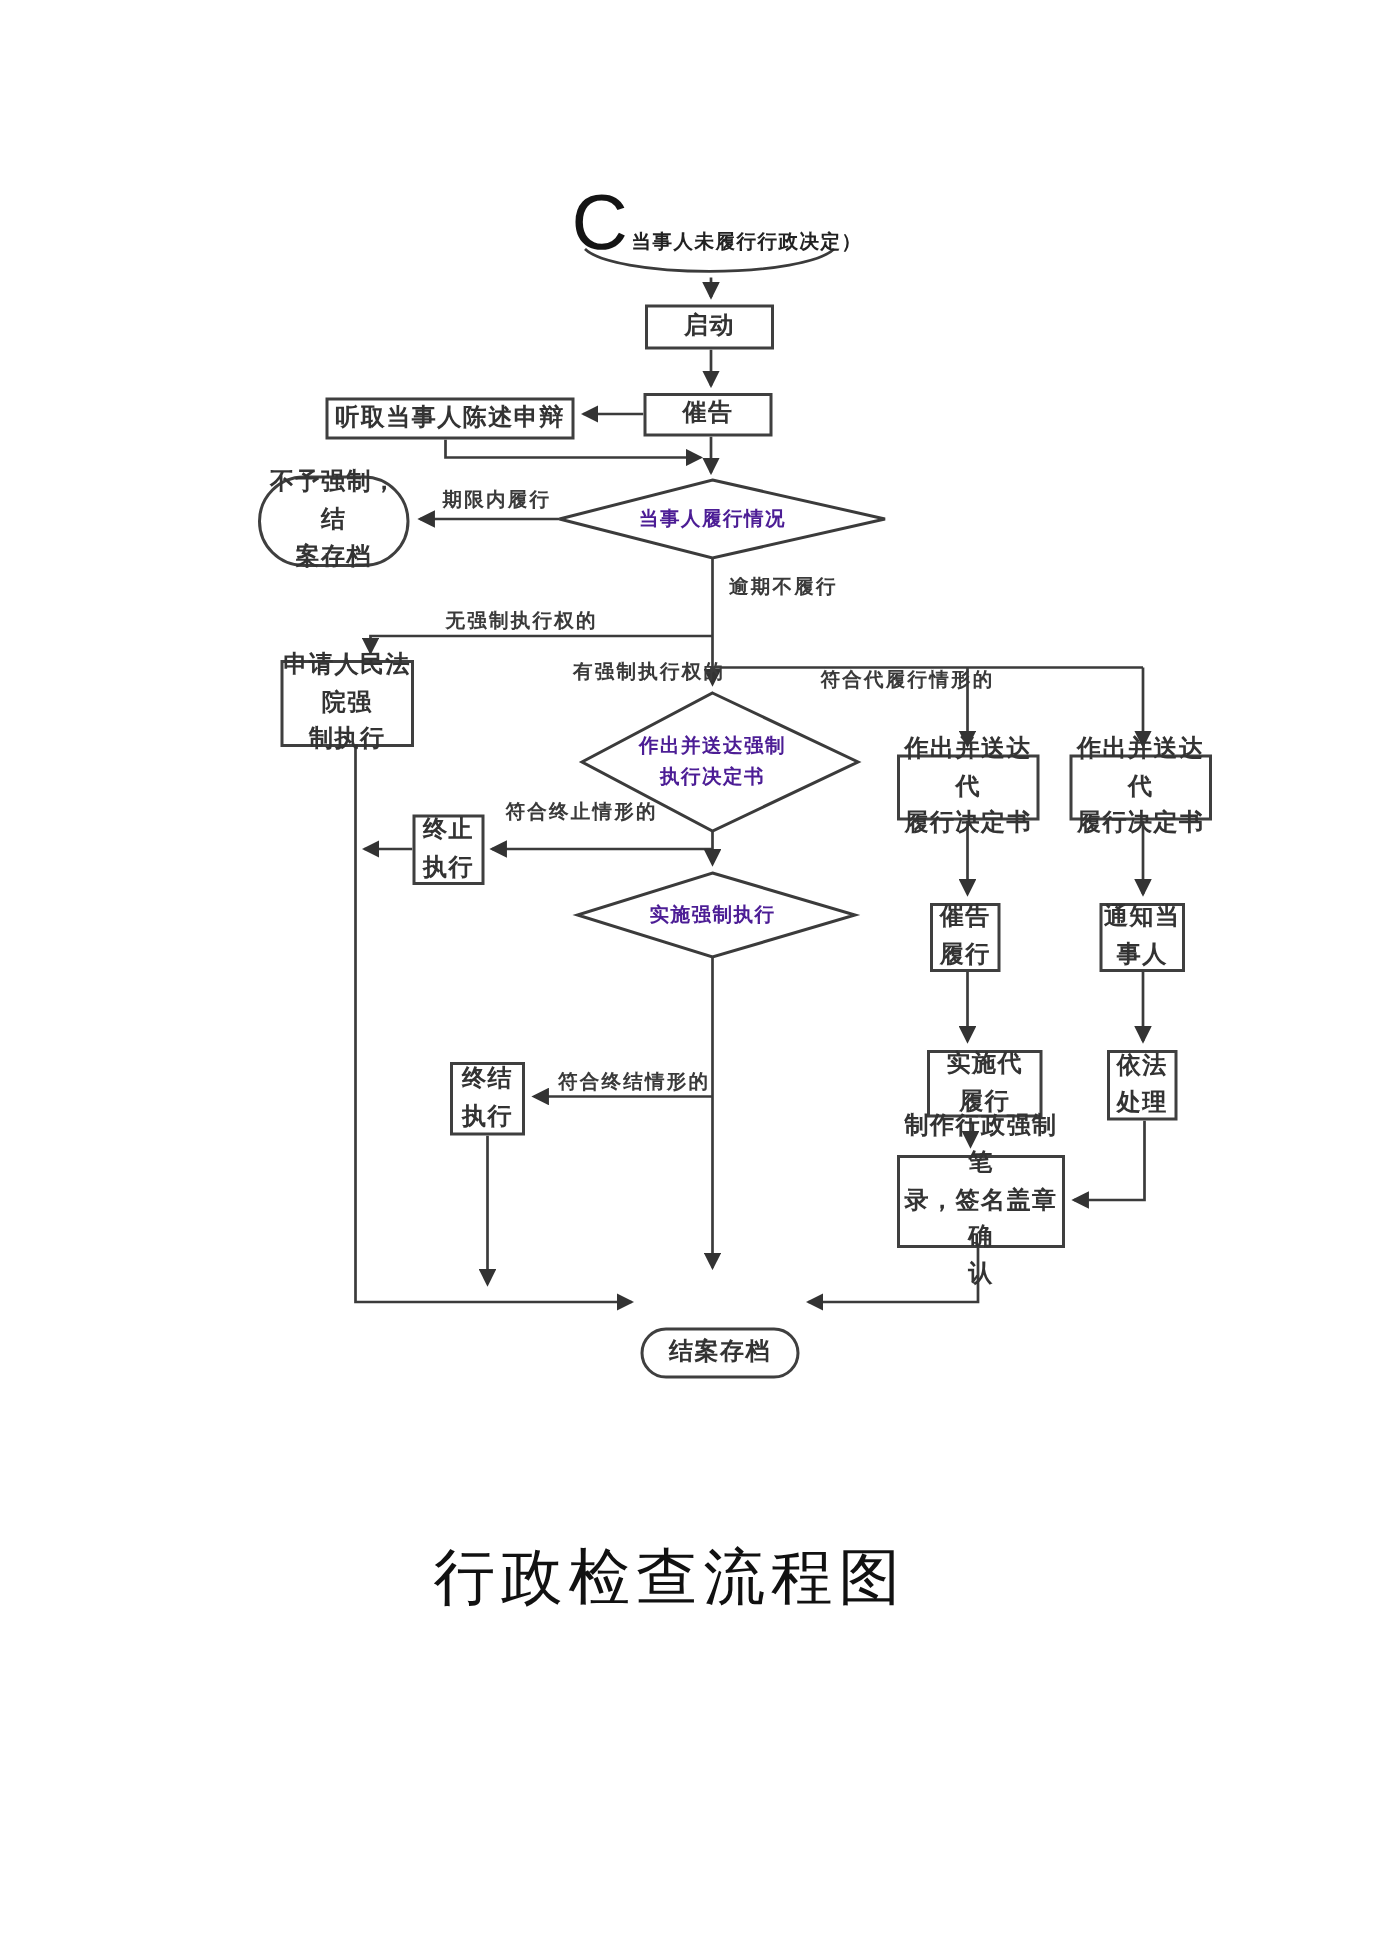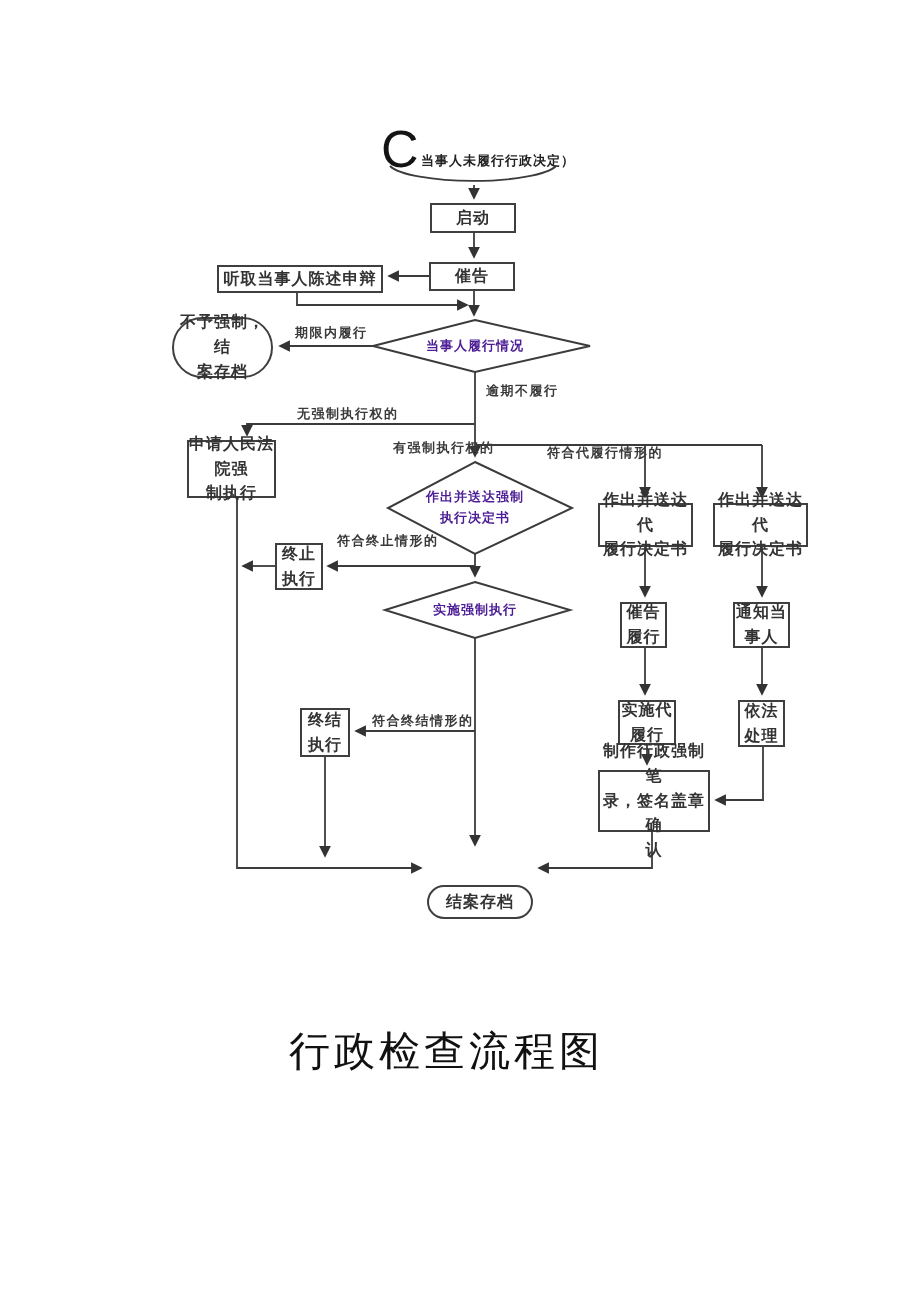--- a/index.html
+++ b/index.html
@@ -126,35 +126,35 @@
 
   <div class="node" style="left:713px;top:503px;width:95px;height:44px;">作出并送达代
 履行决定书</div>
 
   <div class="node" style="left:620px;top:602px;width:47px;height:46px;">催告
 履行</div>
 
   <div class="node" style="left:733px;top:602px;width:57px;height:46px;">通知当
 事人</div>
 
-  <div class="node" style="left:618px;top:700px;width:58px;height:45px;">实施代
+  <div class="node" style="left:618px;top:700px;width:77px;height:45px;">实施代
 履行</div>
 
   <div class="node" style="left:738px;top:700px;width:47px;height:47px;">依法
 处理</div>
 
   <div class="node" style="left:598px;top:770px;width:112px;height:62px;">制作行政强制笔
 录，签名盖章确
 认</div>
 
   <div class="node pill" style="left:427px;top:885px;width:106px;height:34px;">结案存档</div>
 
   <div class="elabel" style="left:295px;top:324px;">期限内履行</div>
   <div class="elabel" style="left:486px;top:382px;">逾期不履行</div>
   <div class="elabel" style="left:297px;top:405px;">无强制执行权的</div>
-  <div class="elabel" style="left:393px;top:439px;">有强制执行权的</div>
+  <div class="elabel" style="left:382px;top:439px;">有强制执行权的</div>
   <div class="elabel" style="left:547px;top:444px;">符合代履行情形的</div>
   <div class="elabel" style="left:337px;top:532px;">符合终止情形的</div>
   <div class="elabel" style="left:372px;top:712px;">符合终结情形的</div>
 
   <div id="caption">行政检查流程图</div>
 
 </div>
 
 </body></html>

